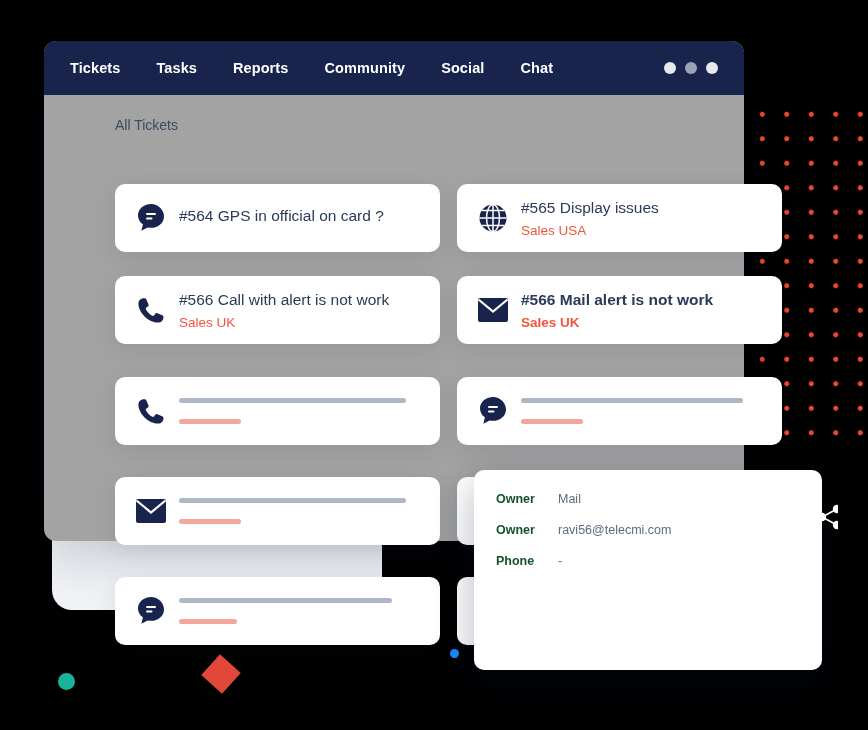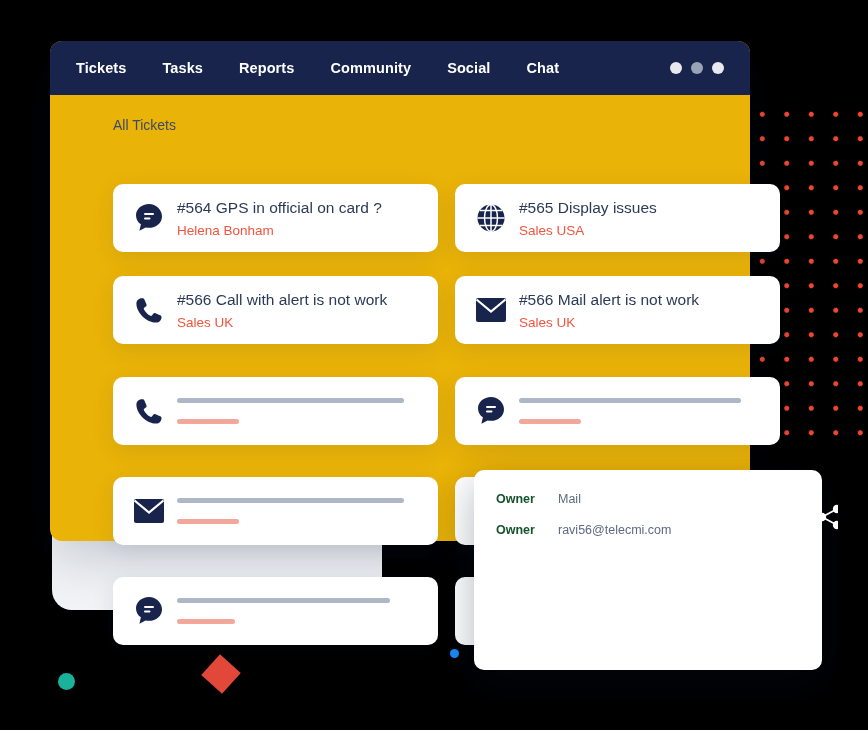--- a/index.html
+++ b/index.html
@@ -26,42 +26,42 @@
   }
 
   
   .yellow-blob{
     position:absolute;left:700px;top:122px;width:42px;height:42px;
     border-radius:50%;background:#ffc20e;
   }
 
   
   .window{
-    position:absolute;left:50px;top:41px;width:700px;height:500px;
-    background:#eab308;border-radius:12px;
+    position:absolute;left:44px;top:41px;width:700px;height:500px;
+    background:#a3a3a3;border-radius:12px;
     box-shadow:0 18px 50px rgba(10,20,50,.18);
   }
   .topbar{
     height:54px;background:#18244c;
     border-radius:12px 12px 0 0;
     display:flex;align-items:center;padding:0 26px;
     position:relative;
   }
   .nav{display:flex;align-items:center;gap:0;}
   .nav-item{
     color:#ffffff;font-size:14.5px;font-weight:700;letter-spacing:.1px;
     padding:0 18px;white-space:nowrap;cursor:pointer;
   }
   .nav-item:first-child{padding-left:0;}
   .win-dots{position:absolute;right:26px;top:50%;transform:translateY(-50%);display:flex;gap:9px;}
   .win-dots i{width:12px;height:12px;border-radius:50%;display:block;}
   .win-dots i.l{background:#e7e9ee;}
   .win-dots i.m{background:#9ba4b5;}
 
-  .content{padding:22px 0 0 8px;position:relative;height:586px;}
+  .content{padding:22px 0 0 16px;position:relative;height:586px;}
   .section-title{
     margin:0 0 18px 55px;color:#3d4a63;font-size:14px;font-weight:400;
   }
 
   
   .grid{position:relative;}
   .card{
     position:absolute;background:#ffffff;border-radius:10px;
     box-shadow:0 6px 22px rgba(22,35,70,.10);
     display:flex;align-items:center;gap:0;
@@ -151,21 +151,20 @@
         <div class="card" style="left:55px;top:33px;width:325px;height:68px;justify-content:center;">
           <div class="ico">
             <svg width="34" height="34" viewBox="0 0 34 34">
               <path d="M17 3C9.8 3 4 8.1 4 14.4c0 3.6 1.9 6.8 4.9 8.9l-1.5 6.4 6.2-3.3c1.1.2 2.2.4 3.4.4 7.2 0 13-5.1 13-11.4S24.2 3 17 3z" fill="#18244c"></path>
               <rect x="12" y="12" width="10" height="2" rx="1" fill="#fff"></rect>
               <rect x="12" y="16.5" width="6.5" height="2" rx="1" fill="#fff"></rect>
             </svg>
           </div>
           <div class="body">
             <p class="t-title">#564 GPS in official on card ?</p>
-            <p class="t-sub">Helena Bonham</p>
           </div>
         </div>
 
         <div class="card" style="left:397px;top:33px;width:325px;height:68px;">
           <div class="ico">
             <svg width="32" height="32" viewBox="0 0 32 32">
               <circle cx="16" cy="16" r="13.5" fill="#18244c"></circle>
               <g stroke="#fff" stroke-width="1.5" fill="none">
                 <ellipse cx="16" cy="16" rx="6.5" ry="13.5"></ellipse>
                 <line x1="2.5" y1="16" x2="29.5" y2="16"></line>
@@ -186,21 +185,21 @@
             <svg width="30" height="30" viewBox="0 0 30 30">
               <path d="M8.4 3.2c1 0 1.6.4 2 1.4l2 4.6c.4 1 .2 1.8-.6 2.4l-1.6 1.2c-.5.4-.6.8-.3 1.4 1.4 2.9 3.7 5.2 6.6 6.6.6.3 1 .2 1.4-.3l1.2-1.6c.6-.8 1.4-1 2.4-.6l4.6 2c1 .4 1.4 1 1.4 2 0 2.9-2.4 5.3-5.3 5.3C12.3 27.6 2.4 17.7 2.4 8.5c0-2.9 2.4-5.3 5.3-5.3z" fill="#18244c"></path>
             </svg>
           </div>
           <div class="body">
             <p class="t-title">#566 Call with alert is not work</p>
             <p class="t-sub">Sales UK</p>
           </div>
         </div>
 
-        <div class="card" style="left:397px;top:125px;width:325px;height:68px;">
+        <div class="card" style="left:397px;top:125px;width:325px;height:68px;font-weight:bold;">
           <div class="ico">
             <svg width="32" height="26" viewBox="0 0 32 26">
               <rect x="1" y="1" width="30" height="24" rx="2" fill="#18244c"></rect>
               <path d="M1.5 2.5 L16 14.5 L30.5 2.5" stroke="#fff" stroke-width="2.2" fill="none"></path>
             </svg>
           </div>
           <div class="body">
             <p class="t-title">#566 Mail alert is not work</p>
             <p class="t-sub">Sales UK</p>
           </div>
@@ -292,20 +291,24 @@
 
   <div class="call-popup">
     <div class="call-body">
       <div class="row">
         <div class="k">Owner</div>
         <div class="v">Mail</div>
       </div>
       <div class="row">
         <div class="k">Owner</div>
         <div class="v">ravi56@telecmi.com</div>
+      </div>
+      <div class="row">
+        <div class="k">Phone</div>
+        <div class="v">-</div>
       </div>
     </div>
   </div>
 
   <div class="share-ico">
     <svg width="30" height="26" viewBox="0 0 30 26">
       <circle cx="6" cy="13" r="4.2" fill="#ffffff"></circle>
       <circle cx="21" cy="5" r="4.2" fill="#ffffff"></circle>
       <circle cx="21" cy="21" r="4.2" fill="#ffffff"></circle>
       <line x1="6" y1="13" x2="21" y2="5" stroke="#ffffff" stroke-width="1.8"></line>

